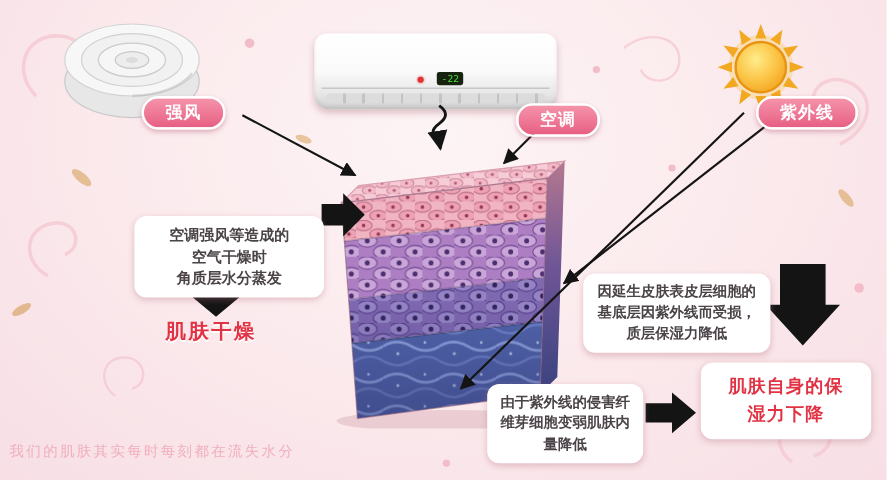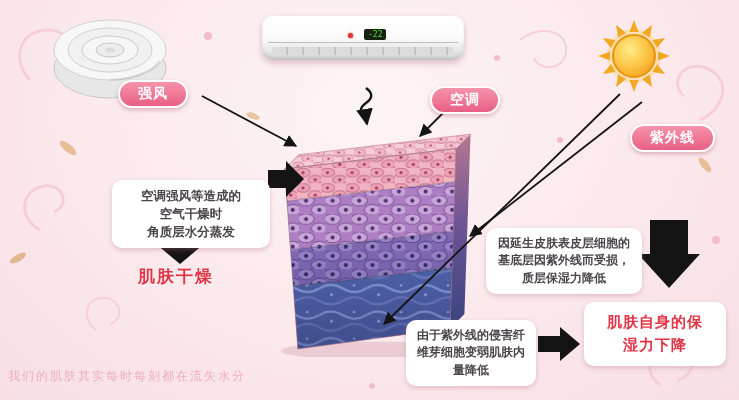--- a/index.html
+++ b/index.html
@@ -8,21 +8,21 @@
     background:radial-gradient(ellipse at 50% 28%, #fdf4f5 0%, #fbe9ec 55%, #f7dfe5 100%); }
   .layer { position:absolute; left:0; top:0; width:739px; height:400px; pointer-events:none; }
 
   
   .pill { position:absolute; z-index:6; padding:3px 18px; border-radius:16px; color:#fff;
     font-size:14px; font-weight:bold; letter-spacing:1px; border:2px solid #fff;
     background:linear-gradient(180deg,#f592aa 0%, #ee7795 55%, #e75f83 100%);
     box-shadow:0 2px 4px rgba(160,60,90,.35); white-space:nowrap; }
   .pill-wind { left:118px; top:80px; }
   .pill-ac   { left:430px; top:86px; }
-  .pill-uv   { left:630px; top:80px;margin-top:44px; }
+  .pill-uv   { left:630px; top:80px; }
 
   
   .note { position:absolute; z-index:6; background:#fff; border-radius:10px; padding:7px 8px;
     font-size:12px; font-weight:bold; color:#4a4347; text-align:center; line-height:1.45;
     box-shadow:0 2px 5px rgba(180,110,125,.35);margin-top:35px; }
   .note-left   { left:112px; top:145px; width:158px; font-size:12.5px; }
   .note-right  { left:486px; top:193px; width:156px; }
   .note-bottom { left:406px; top:285px; width:130px; }
 
   
@@ -34,21 +34,21 @@
     color:#e23345; font-size:15px; font-weight:bold; line-height:1.55; letter-spacing:1px; }
 
   .footer { position:absolute; z-index:6; left:8px; top:368px; font-size:12px;
     color:#f0aebe; letter-spacing:2px; }
 
   
   .coil { position:absolute; left:50px; top:6px; z-index:2; }
   .sunwrap { position:absolute; left:596px; top:18px; z-index:2; }
   .skinwrap { position:absolute; left:272px; top:122px; z-index:2; }
 
-  .ac { position:absolute; left:262px; top:16px; width:202px; height:44px; z-index:2;
+  .ac { position:absolute; left:262px; top:28px; width:202px; height:63px; z-index:2;
     border-radius:10px 10px 12px 12px;
     background:linear-gradient(180deg,#ffffff 0%, #fafafa 50%, #e8e8e8 78%, #cfcfcf 100%);
     box-shadow:0 3px 6px rgba(160,90,105,.35), inset 0 -2px 3px rgba(0,0,0,.08); }
   .ac-seam { position:absolute; left:6px; right:6px; bottom:17px; height:1px; background:#bdbdbd; }
   .ac-vent { position:absolute; left:10px; right:10px; bottom:5px; height:8px; border-radius:3px;
     background:repeating-linear-gradient(90deg,#dcdcdc 0 14px, #c3c3c3 14px 16px); }
   .ac-led { position:absolute; left:86px; bottom:22px; width:5px; height:5px; border-radius:50%;
     background:#e23333; box-shadow:0 0 2px #e23333; }
   .ac-display { position:absolute; left:102px; bottom:20px; background:#16240f; color:#49e23e;
     font-family:"DejaVu Sans Mono",monospace; font-size:8px; padding:1px 4px; border-radius:2px; }

